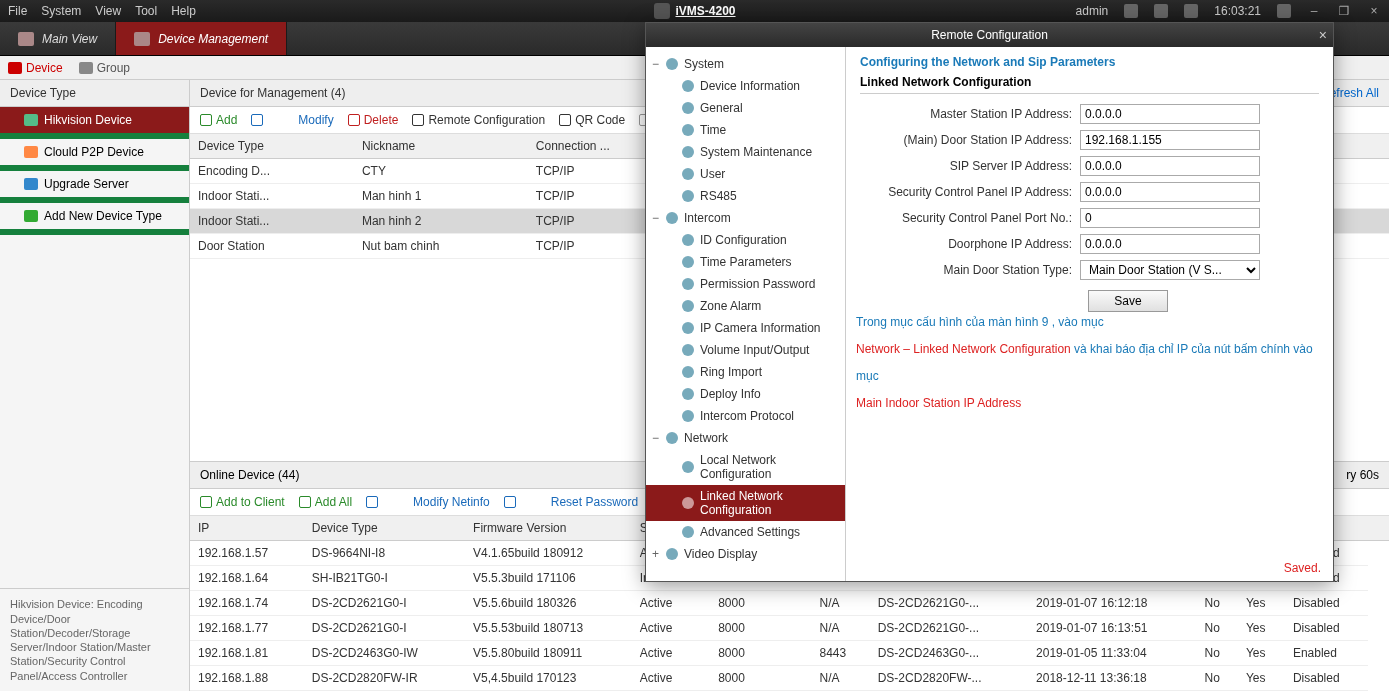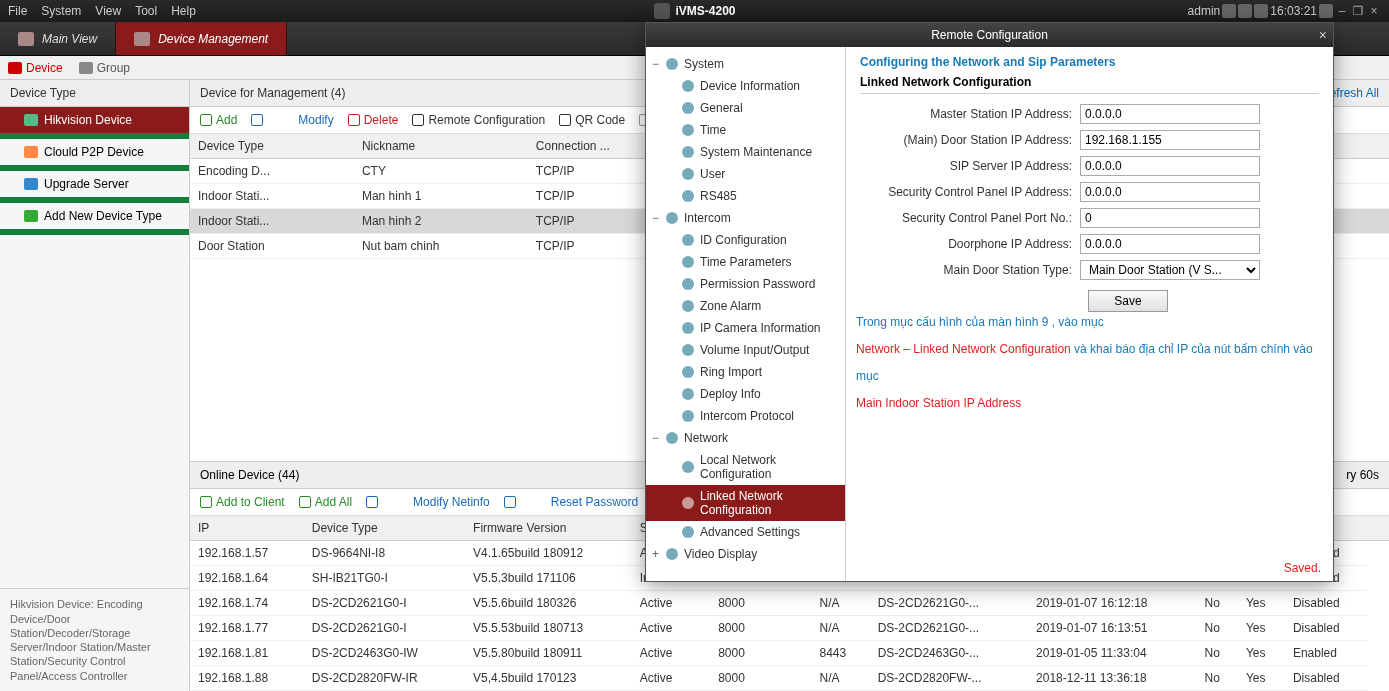--- a/index.html
+++ b/index.html
@@ -1,23 +1,23 @@
 <!DOCTYPE html>
 <html><head>
 <meta charset="utf-8">
 <style>
 * { margin:0; padding:0; box-sizing:border-box; font-family:Arial,sans-serif; font-size:12px; }
 body { width:1389px; height:691px; background:#fff; overflow:hidden; position:relative; }
 
 
 .menubar { height:22px; background:linear-gradient(#2a2a2a,#1a1a1a); color:#ccc; display:flex; align-items:center; padding:0 8px; }
 .menubar .menu-item { margin-right:14px; cursor:pointer; }
-.menubar .center { position:absolute; left:50%; transform:translateX(-50%); display:flex; align-items:center; color:#fff; font-weight:bold; }
+.menubar .center { position:absolute; left:50%; transform:translateX(-50%); display:flex; align-items:center; color:#fff; font-weight:bold;text-decoration:underline; }
 .menubar .center .logo { width:16px; height:16px; background:#555; border-radius:3px; margin-right:6px; display:inline-block; }
-.menubar .right { margin-left:auto; display:flex; align-items:center; gap:2px; }
+.menubar .right { margin-left:auto; display:flex; align-items:center; gap:16px; }
 .menubar .right .ico { width:14px; height:14px; background:#666; border-radius:2px; display:inline-block; }
 .menubar .winbtn { width:14px; color:#aaa; cursor:pointer; text-align:center; }
 
 
 .tabbar { height:34px; background:linear-gradient(#3a3a3a,#2a2a2a); display:flex; align-items:stretch; border-bottom:1px solid #000; }
 .tabbar .tab { display:flex; align-items:center; padding:13px 18px; color:#ddd; border-right:1px solid #1a1a1a; cursor:pointer;font-style:italic; }
 .tabbar .tab.active { background:#8b1a1a; color:#fff; }
 .tabbar .tab .ico { width:16px; height:14px; background:#a88; border-radius:2px; margin-right:8px; }
 
 

